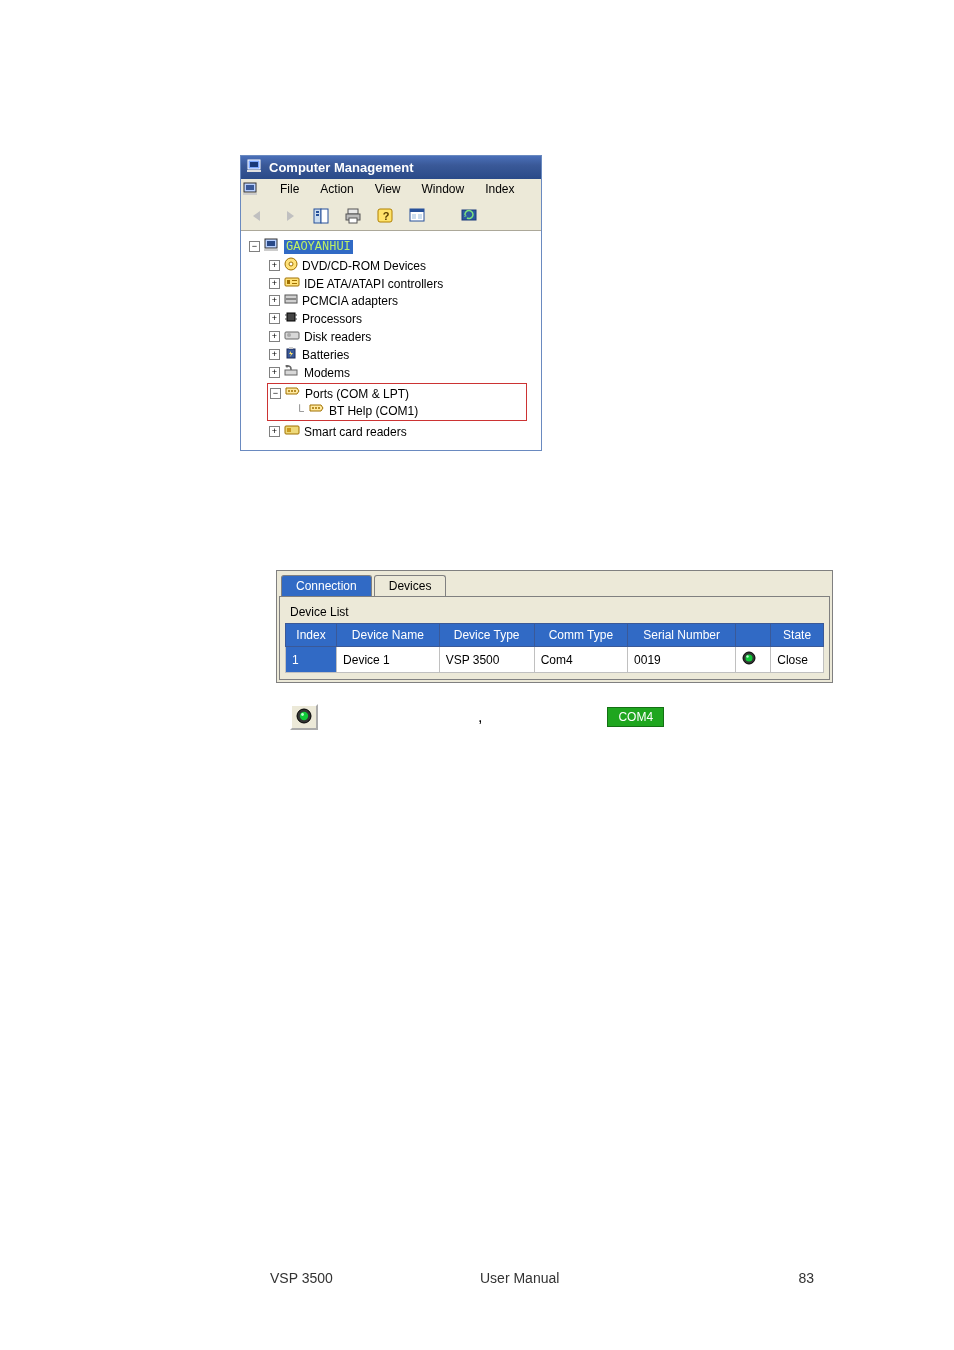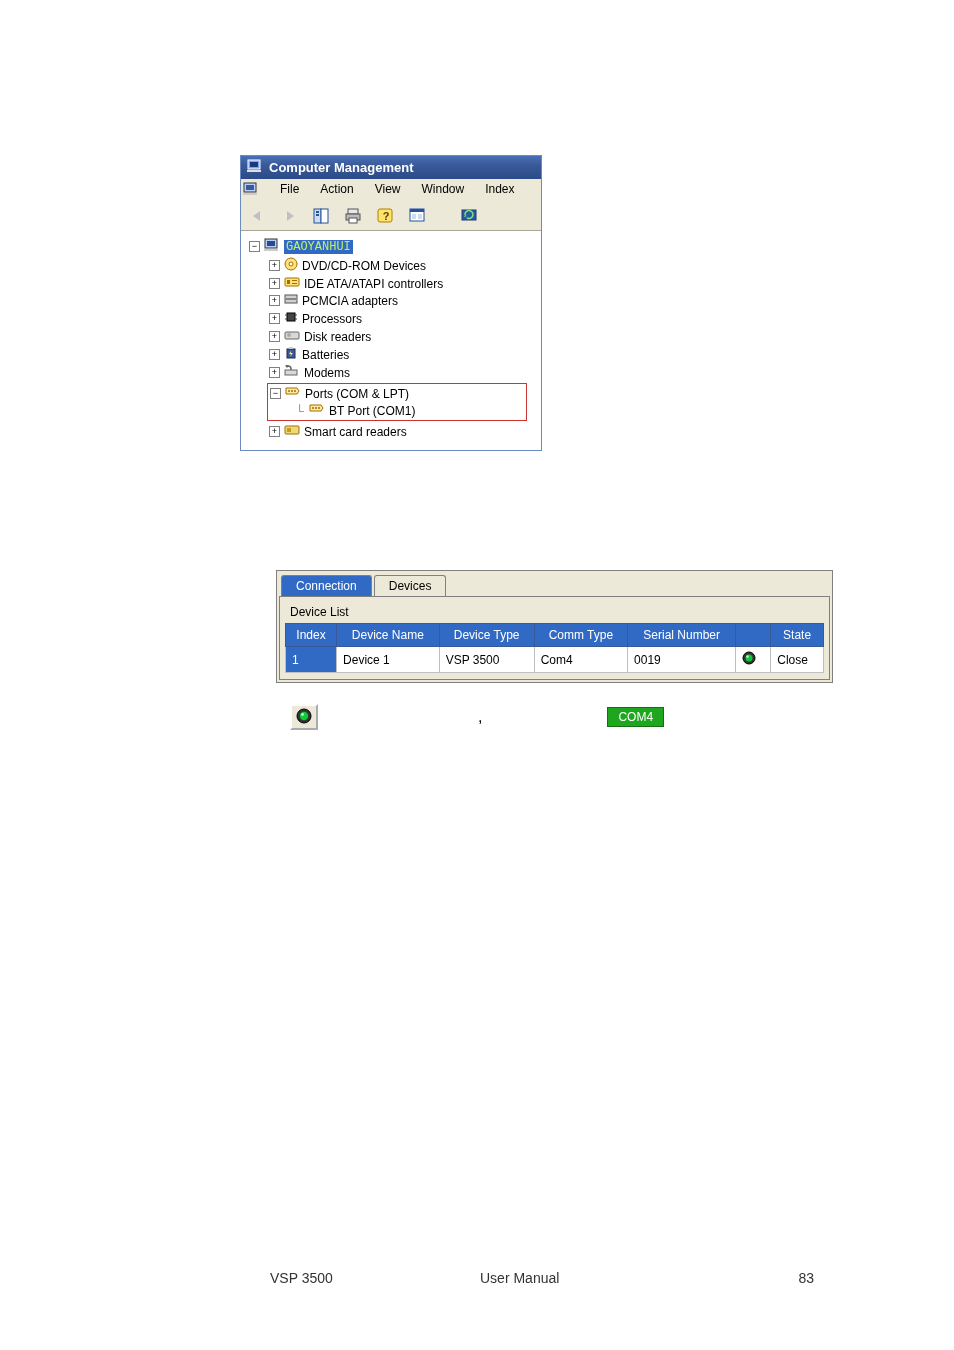--- a/index.html
+++ b/index.html
@@ -355,21 +355,21 @@
         <span>Ports (COM &amp; LPT)</span>
       </div>
       <div class="tree-row" style="padding-left:24px">
         <span style="width:11px;text-align:center;color:#808080">└</span>
         <span><svg width="16" height="12">
               <path d="M1,2 L12,2 L14,5 L12,8 L1,8 Z" fill="#ffe9a0" stroke="#a07000"></path>
               <circle cx="4" cy="5" r="1" fill="#a07000"></circle>
               <circle cx="7" cy="5" r="1" fill="#a07000"></circle>
               <circle cx="10" cy="5" r="1" fill="#a07000"></circle>
             </svg></span>
-        <span>BT Port  (COM1)</span>
+        <span>BT Help  (COM1)</span>
       </div>
     </div>
 
     <div class="tree-row indent2">
       <span class="expander">+</span>
       <span><svg width="16" height="12">
             <rect x="1" y="2" width="14" height="8" rx="1" fill="#eed97a" stroke="#a07000"></rect>
             <rect x="3" y="4" width="4" height="4" fill="#c99a20"></rect>
           </svg></span>
       <span>Smart card readers</span>

